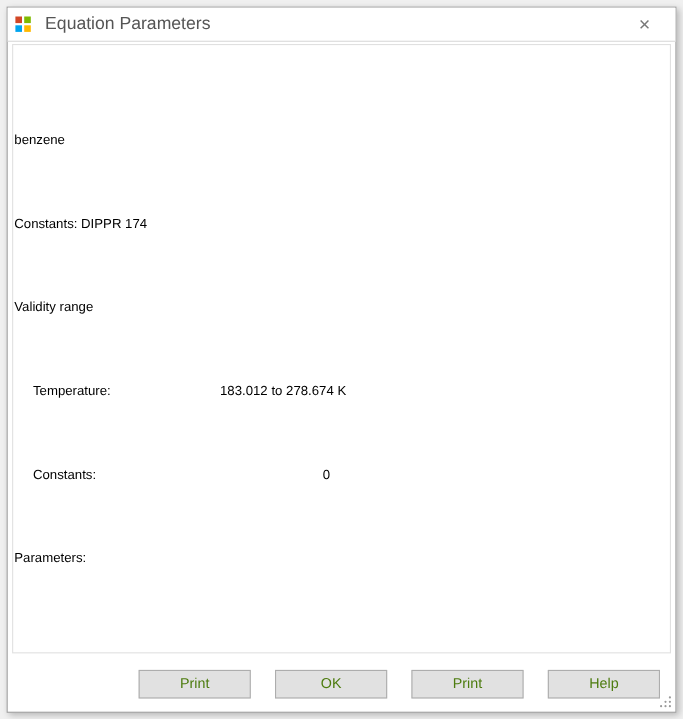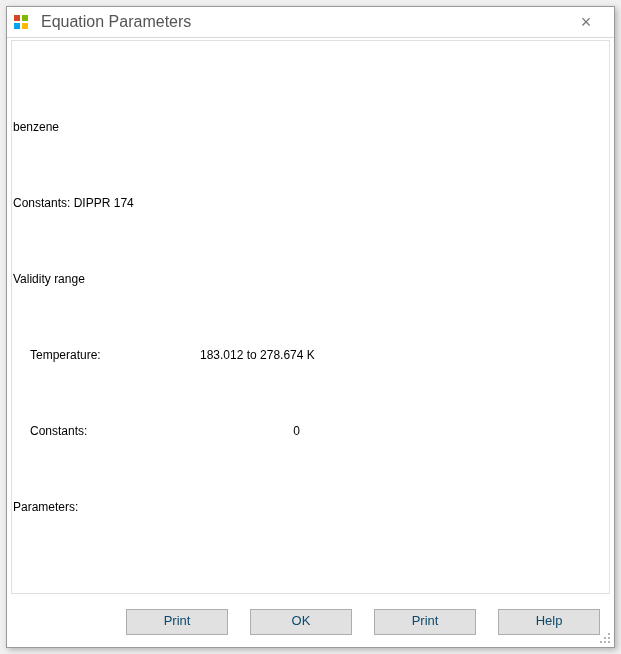--- a/index.html
+++ b/index.html
@@ -109,21 +109,21 @@
     justify-content: flex-end;
     align-items: center;
     gap: 22px;
   }
   .btn {
     width: 100px;
     height: 24px;
     font-size: 13px;
     background: #e1e1e1;
     border: 1px solid #adadad;
-    color: #0c4a6e;
+    color: #4d7c0f;
     text-align: center;
     line-height: 22px;
     user-select: none;
   }
   .gripper {
     position: absolute;
     right: 2px;
     bottom: 2px;
     width: 14px;
     height: 14px;

